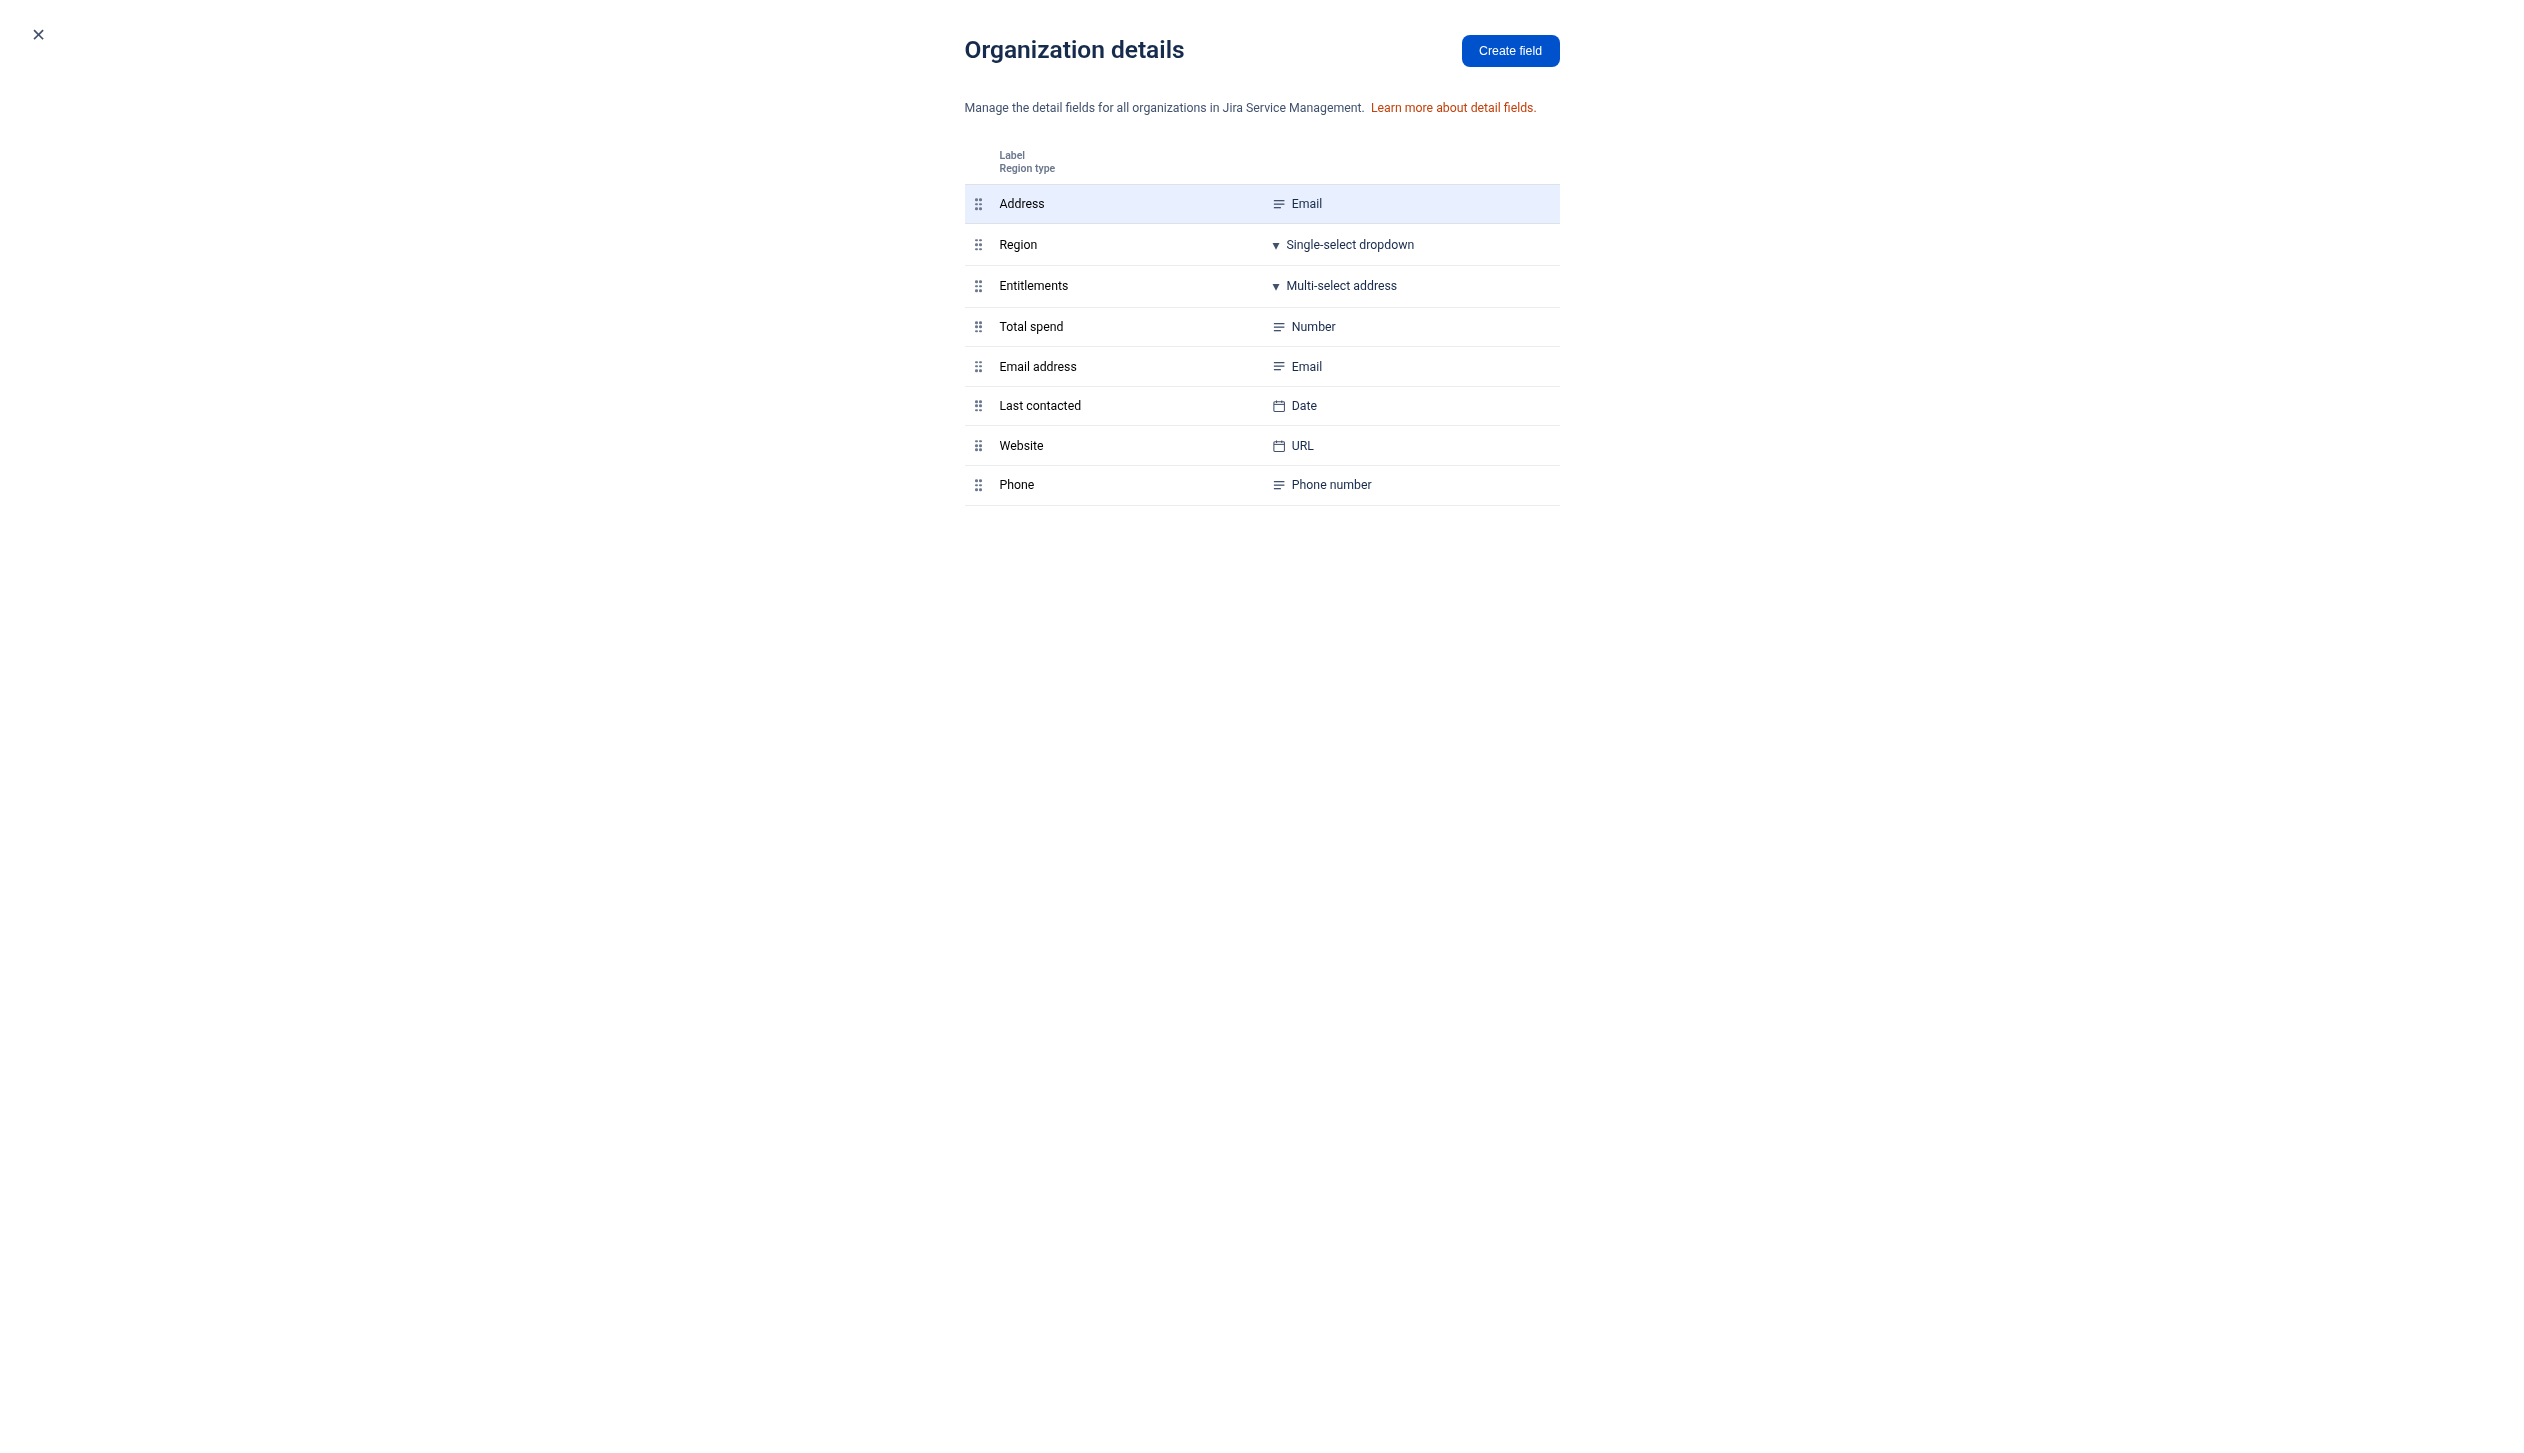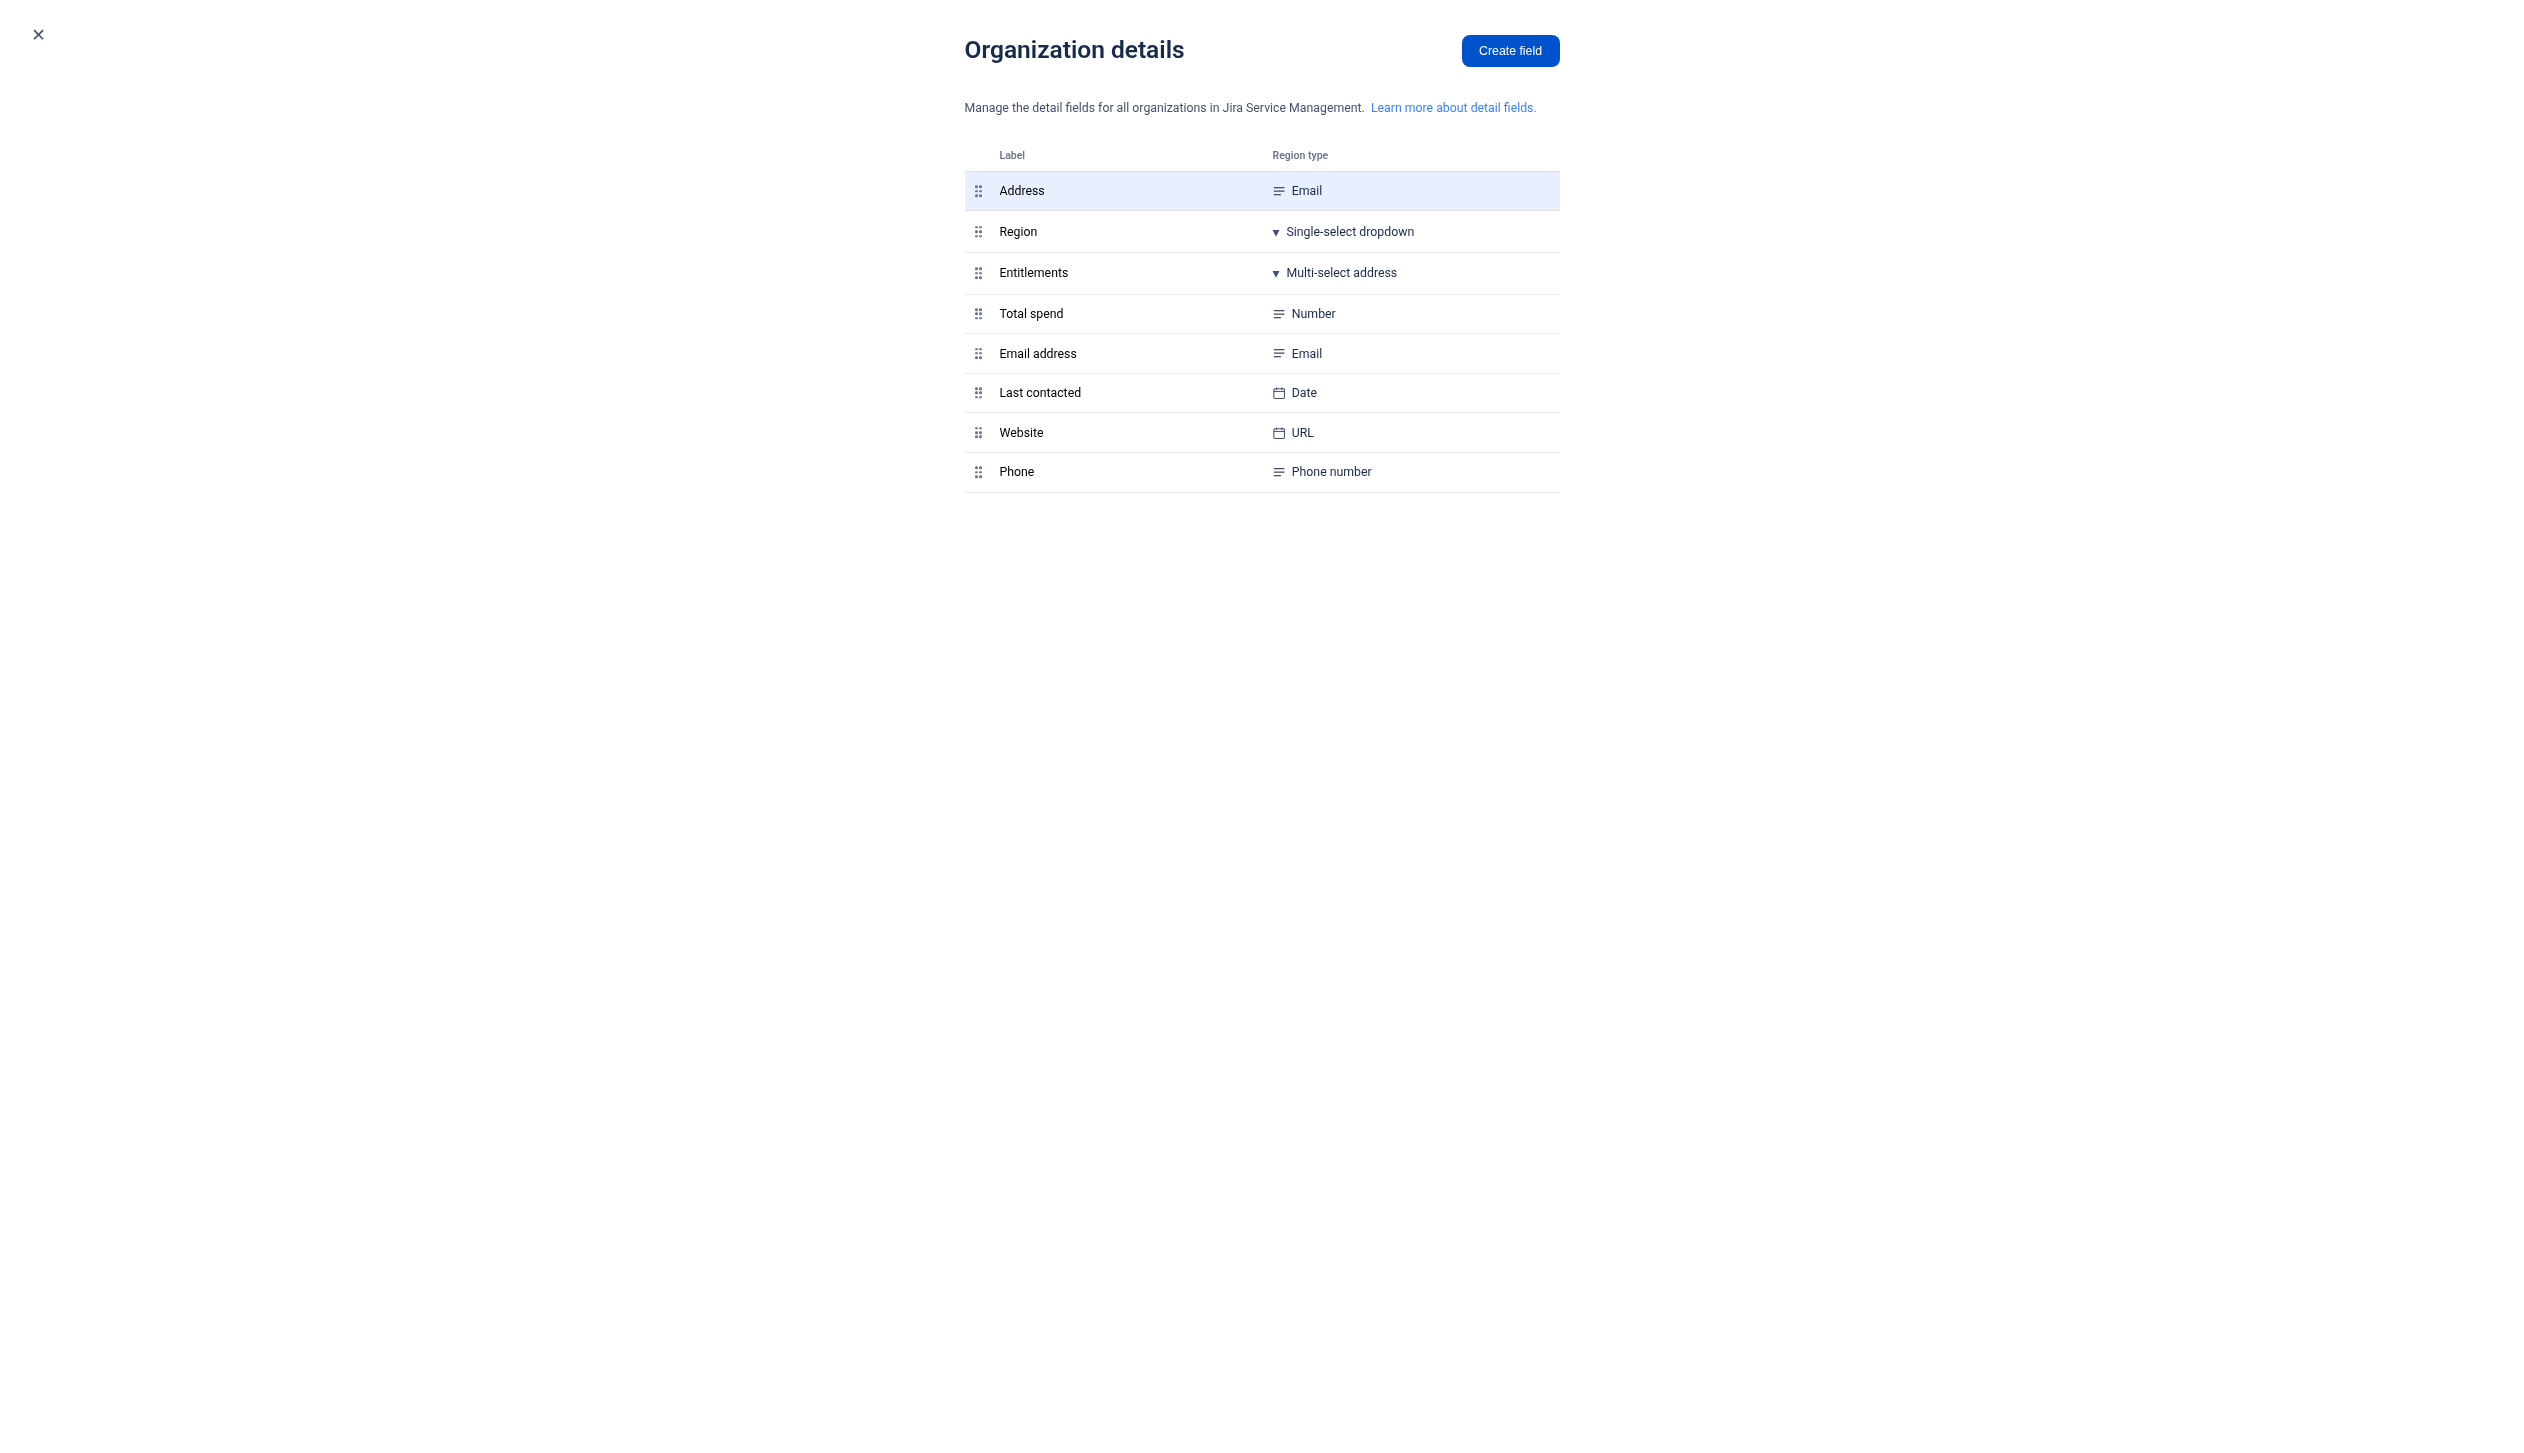--- a/index.html
+++ b/index.html
@@ -66,32 +66,32 @@
     }
 
     .description {
       font-size: 12.3px;
       color: #42526e;
       margin-bottom: 32px;
       line-height: 1.5;
     }
 
     .description a {
-      color: #3b82f6;
+      color: #c2410c;
       text-decoration: none;
       margin-top: 25px;
     }
 
     .table-container {
       width: 100%;
     }
 
     .table-header {
       display: grid;
-      grid-template-columns: 1fr 1fr;
+      grid-template-columns: 1fr;
       padding: 0 14px 8.8px 35px;
       border-bottom: 1.8px solid #dfe1e6;
     }
 
     .col-header {
       font-size: 10.5px;
       font-weight: 600;
       color: #6b778c;
       text-transform: none;
       letter-spacing: 0;

